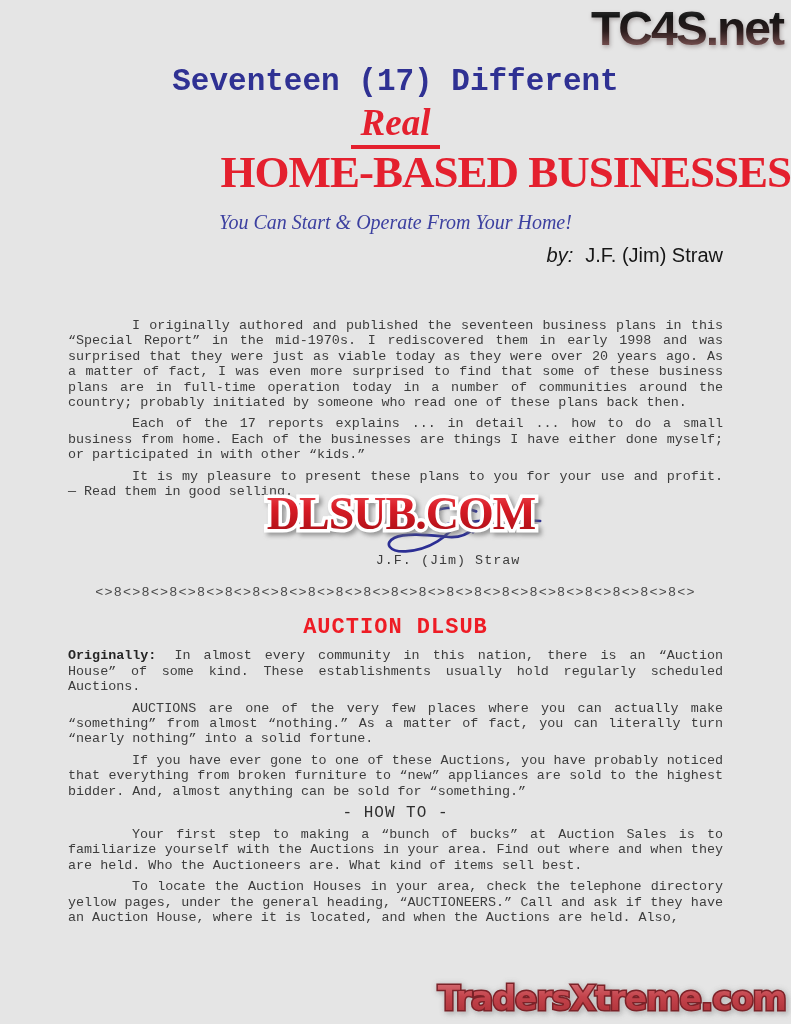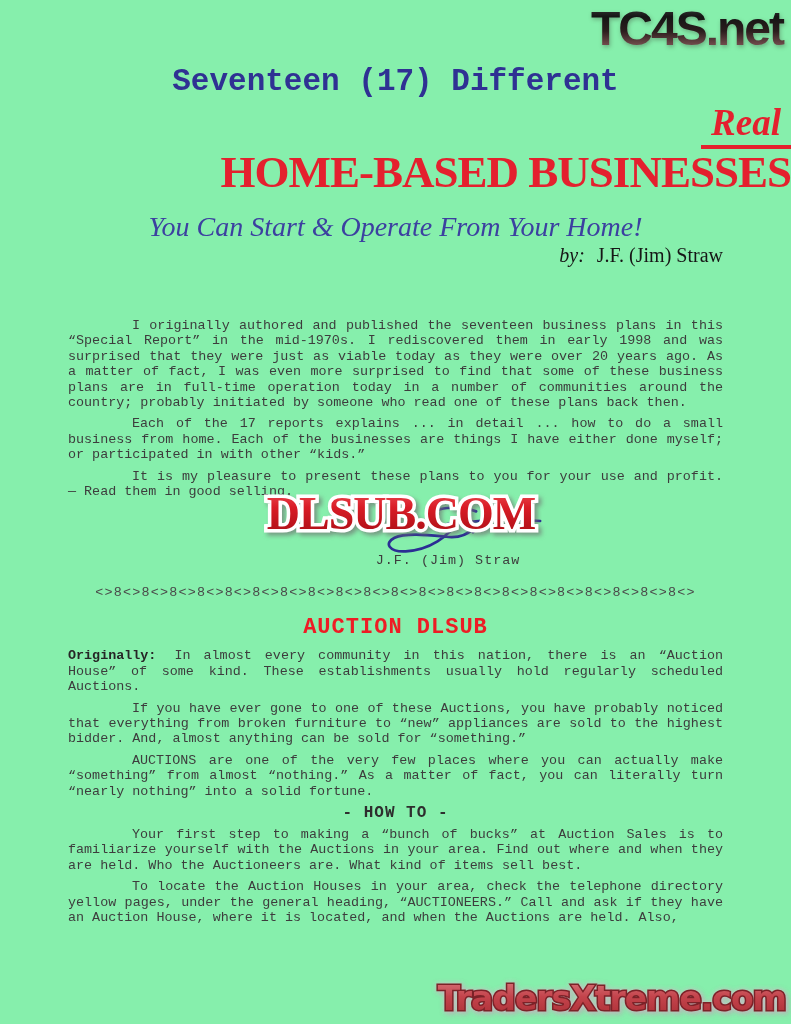--- a/index.html
+++ b/index.html
@@ -1,39 +1,39 @@
 <!DOCTYPE html>
 <html><head>
 <meta charset="utf-8">
 <style>
   html,body { margin:0; padding:0; background:#ffffff; }
   .page {
-    position:relative; width:791px; height:1024px; background:#86efac;
+    position:relative; width:791px; height:1024px; background:#e5e5e5;
     overflow:hidden; font-family:"Liberation Sans", sans-serif;
   }
 
   
   .top-logo { position:absolute; top:0px; right:2px; }
   .bottom-logo { position:absolute; bottom:2px; right:0px; }
   .watermark { position:absolute; left:246px; top:482px; pointer-events:none; }
 
   
   .title-line { position:absolute; top:64px; left:0; width:100%; text-align:center;
     font-family:Liberation Mono, monospace; font-weight:bold; font-size:31px; color:#2f3193; }
-  .emph-wrap { position:absolute; top:104px; left:0; width:100%; text-align:right; }
+  .emph-wrap { position:absolute; top:104px; left:0; width:100%; text-align:center; }
   .emph-word { display:inline-block; font-family:"Liberation Serif", serif;
     font-weight:bold; font-style:italic; font-size:37px; color:#e4202e;
     border-bottom:4px solid #e4202e; padding:0 10px 2px 10px; line-height:1.05; }
   .main-title { position:absolute; top:146px; left:0; width:100%; text-align:right;
     font-family:"Liberation Serif", serif; font-weight:bold; font-size:45px;
     letter-spacing:-1px; color:#e4202e; }
   .subtitle { position:absolute; top:211px; left:0; width:100%; text-align:center;
-    font-family:"Liberation Serif", serif; font-style:italic; font-size:28px; color:#3c40a0; }
+    font-family:"Liberation Serif", serif; font-style:italic; font-size:20px; color:#3c40a0; }
   .byline { position:absolute; top:244px; right:68px;
-    font-family:Liberation Serif, serif; font-size:20px; color:#161616; }
+    font-family:Liberation Sans, sans-serif; font-size:20px; color:#161616; }
   .byline .by { font-style:italic; margin-right:12px; }
 
   
   .flow {
     position:absolute; left:68px; top:318px; width:655px;
     font-family:"Liberation Mono", monospace; font-size:13.4px; line-height:15.4px;
     color:#3d3d3d; text-align:justify;
   }
   .flow p { margin:0 0 6px 0; }
   .flow p.indent { text-indent:64px; }
@@ -43,21 +43,21 @@
   .sig-caption { letter-spacing:1px; color:#3d3d3d; }
 
   .divider { margin:16px 0 16px 0; text-align:center; letter-spacing:1.2px;
     color:#4a4a4a; white-space:nowrap; overflow:hidden; }
 
   .auction-heading { margin:12px 0 8px 0; text-align:center; font-weight:bold;
     font-size:22px; line-height:24px; letter-spacing:1px; color:#ee1c25; }
 
   .expl-label { font-weight:bold; color:#262626; margin-right:18px; }
 
-  .howto-heading { margin:2px 0 6px 0; text-align:center; font-weight:bold;
+  .howto-heading { margin:2px 0 6px 0; text-align:center; font-weight:normal;
     font-size:16px; line-height:16px; letter-spacing:1px; color:#2e2e2e; }
 </style>
 </head>
 <body>
 
 <div class="page">
 
   <svg class="top-logo" width="240" height="58" viewBox="0 0 240 58" style="filter: drop-shadow(1px 2px 2px rgba(40,20,20,0.30));">
     <defs>
       <linearGradient id="tlg" x1="0" y1="0" x2="0" y2="1">
@@ -95,22 +95,22 @@
         </g>
       </svg>
       <div class="sig-caption">J.F. (Jim) Straw</div>
     </div>
 
     <div class="divider">&lt;&gt;8&lt;&gt;8&lt;&gt;8&lt;&gt;8&lt;&gt;8&lt;&gt;8&lt;&gt;8&lt;&gt;8&lt;&gt;8&lt;&gt;8&lt;&gt;8&lt;&gt;8&lt;&gt;8&lt;&gt;8&lt;&gt;8&lt;&gt;8&lt;&gt;8&lt;&gt;8&lt;&gt;8&lt;&gt;8&lt;&gt;8&lt;&gt;</div>
 
     <div class="auction-heading">AUCTION DLSUB</div>
 
     <p><span class="expl-label">Originally:</span><span>In almost every community in this nation, there is an “Auction House” of some kind.  These establishments usually hold regularly scheduled Auctions.</span></p>
+    <p class="indent">AUCTIONS are one of the very few places where you can actually make “something” from almost “nothing.”  As a matter of fact, you can literally turn “nearly nothing” into a solid fortune.</p>
     <p class="indent">If you have ever gone to one of these Auctions, you have probably noticed that everything from broken furniture to “new” appliances are sold to the highest bidder.  And, almost anything can be sold for “something.”</p>
-    <p class="indent">AUCTIONS are one of the very few places where you can actually make “something” from almost “nothing.”  As a matter of fact, you can literally turn “nearly nothing” into a solid fortune.</p>
 
     <div class="howto-heading">- HOW TO -</div>
 
     <p class="indent">Your first step to making a “bunch of bucks” at Auction Sales is to familiarize yourself with the Auctions in your area.  Find out where and when they are held.  Who the Auctioneers are.  What kind of items sell best.</p>
     <p class="indent">To locate the Auction Houses in your area, check the telephone directory yellow pages, under the general heading, “AUCTIONEERS.”  Call and ask if they have an Auction House, where it is located, and when the Auctions are held.  Also,</p>
   </div>
 
   <svg class="watermark" width="310" height="62" viewBox="0 0 310 62" style="filter: drop-shadow(3px 3px 2px rgba(110,110,110,0.65));">
     <defs>
       <linearGradient id="wmg" x1="0" y1="0" x2="0" y2="1">

